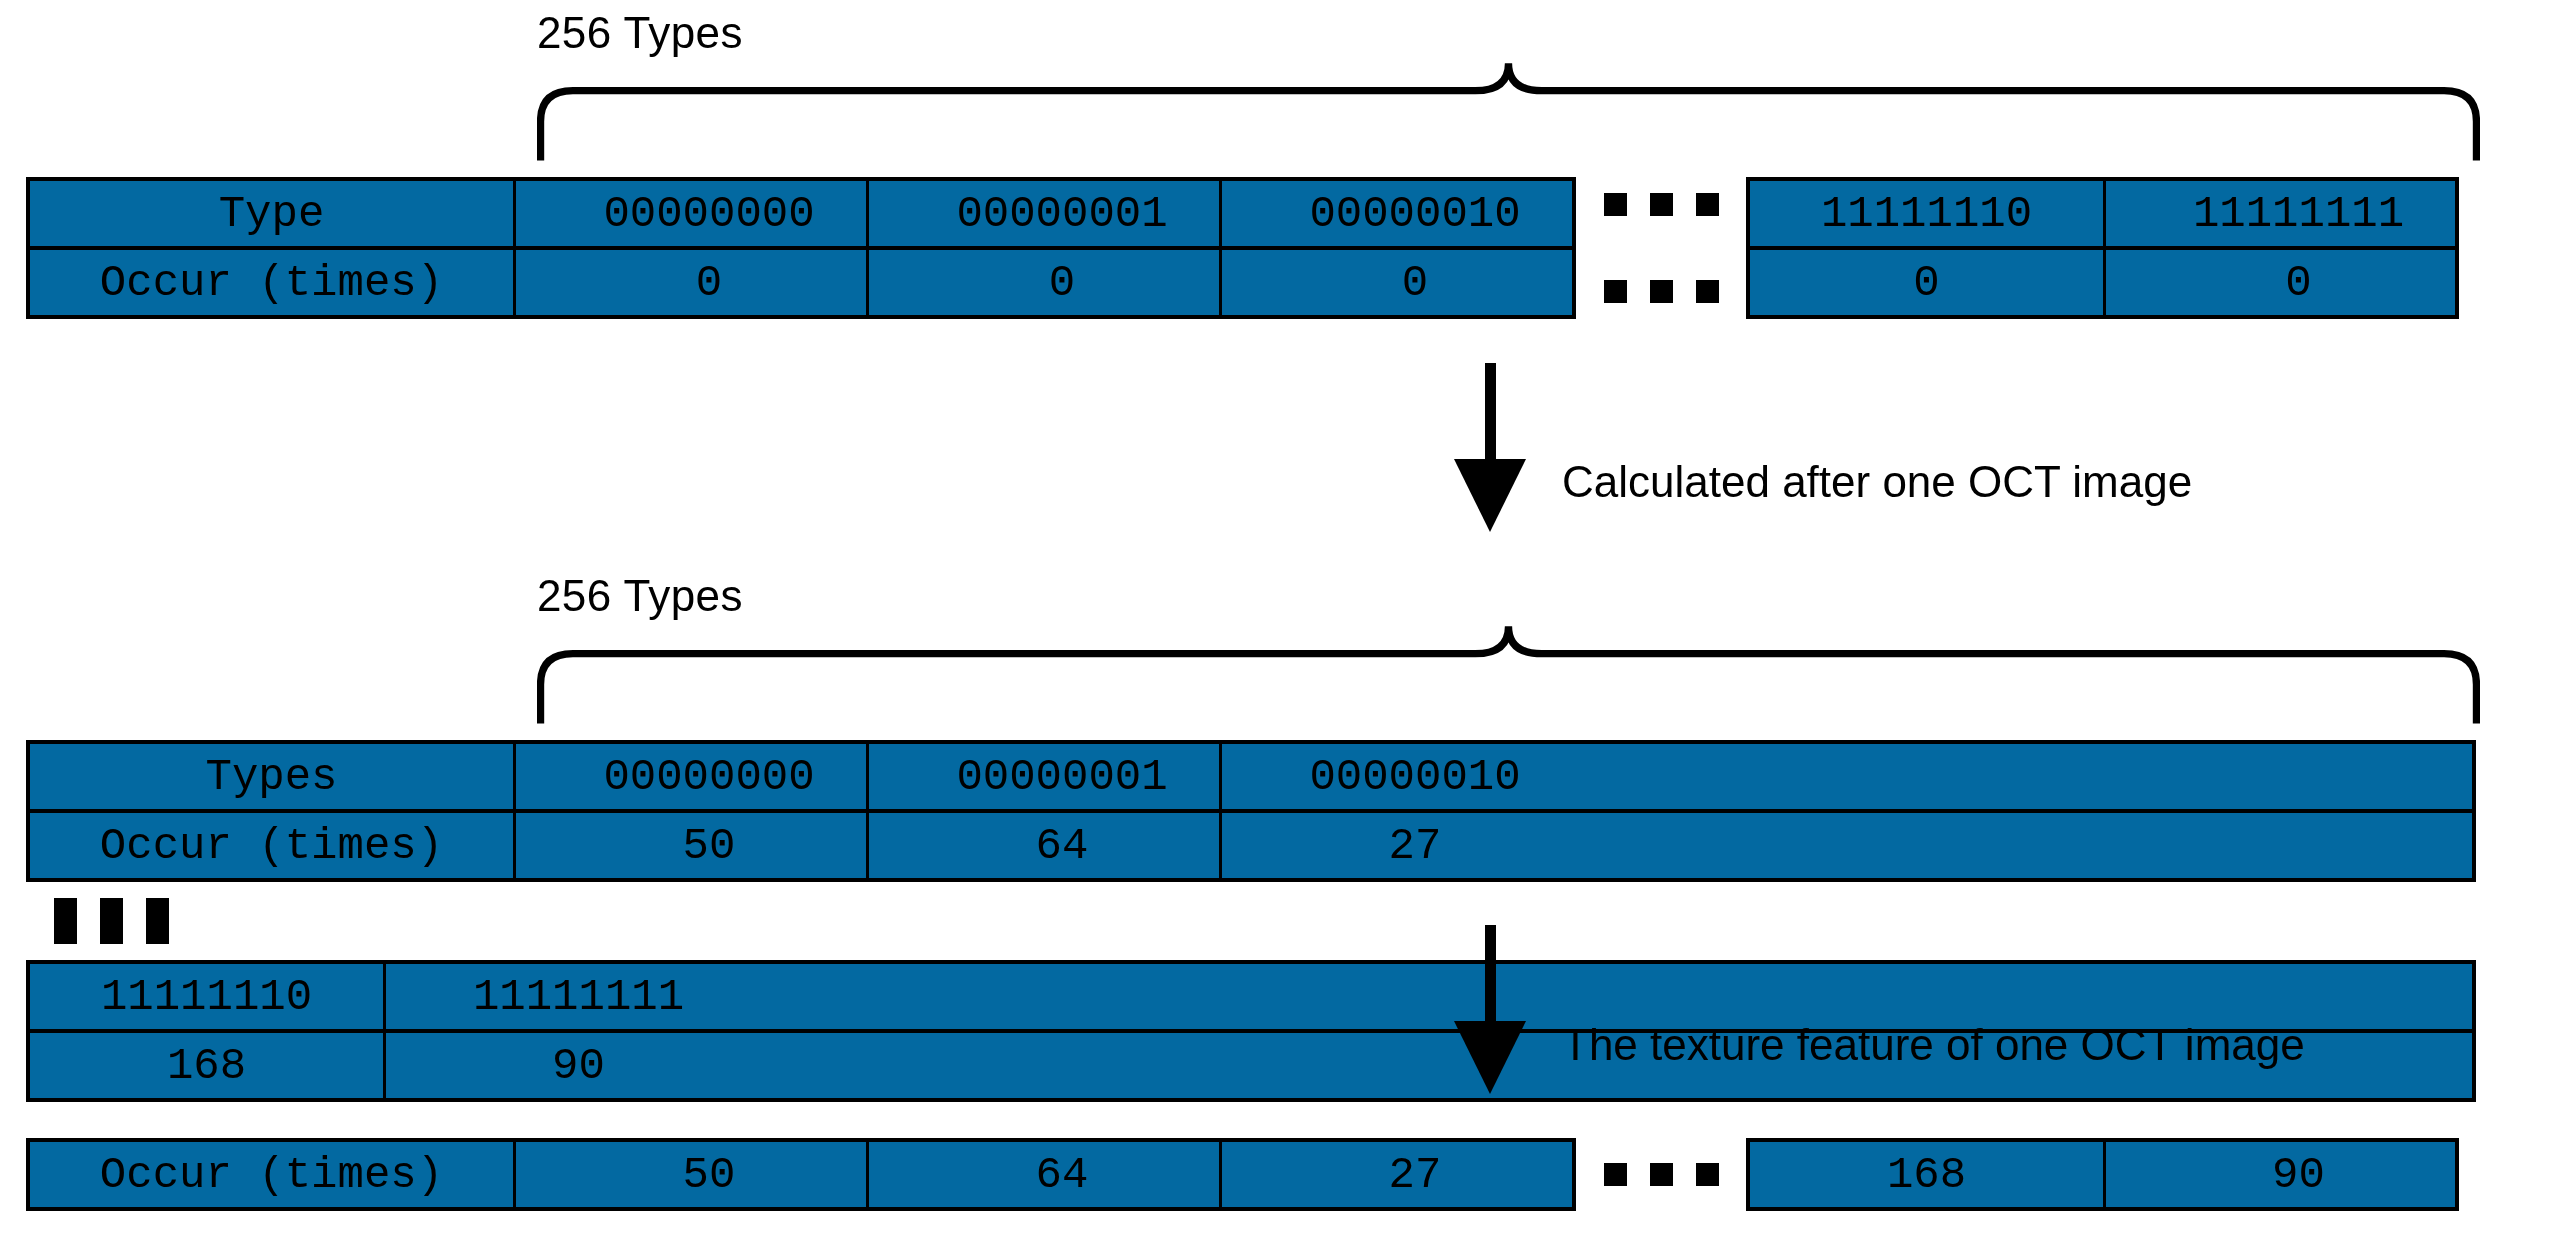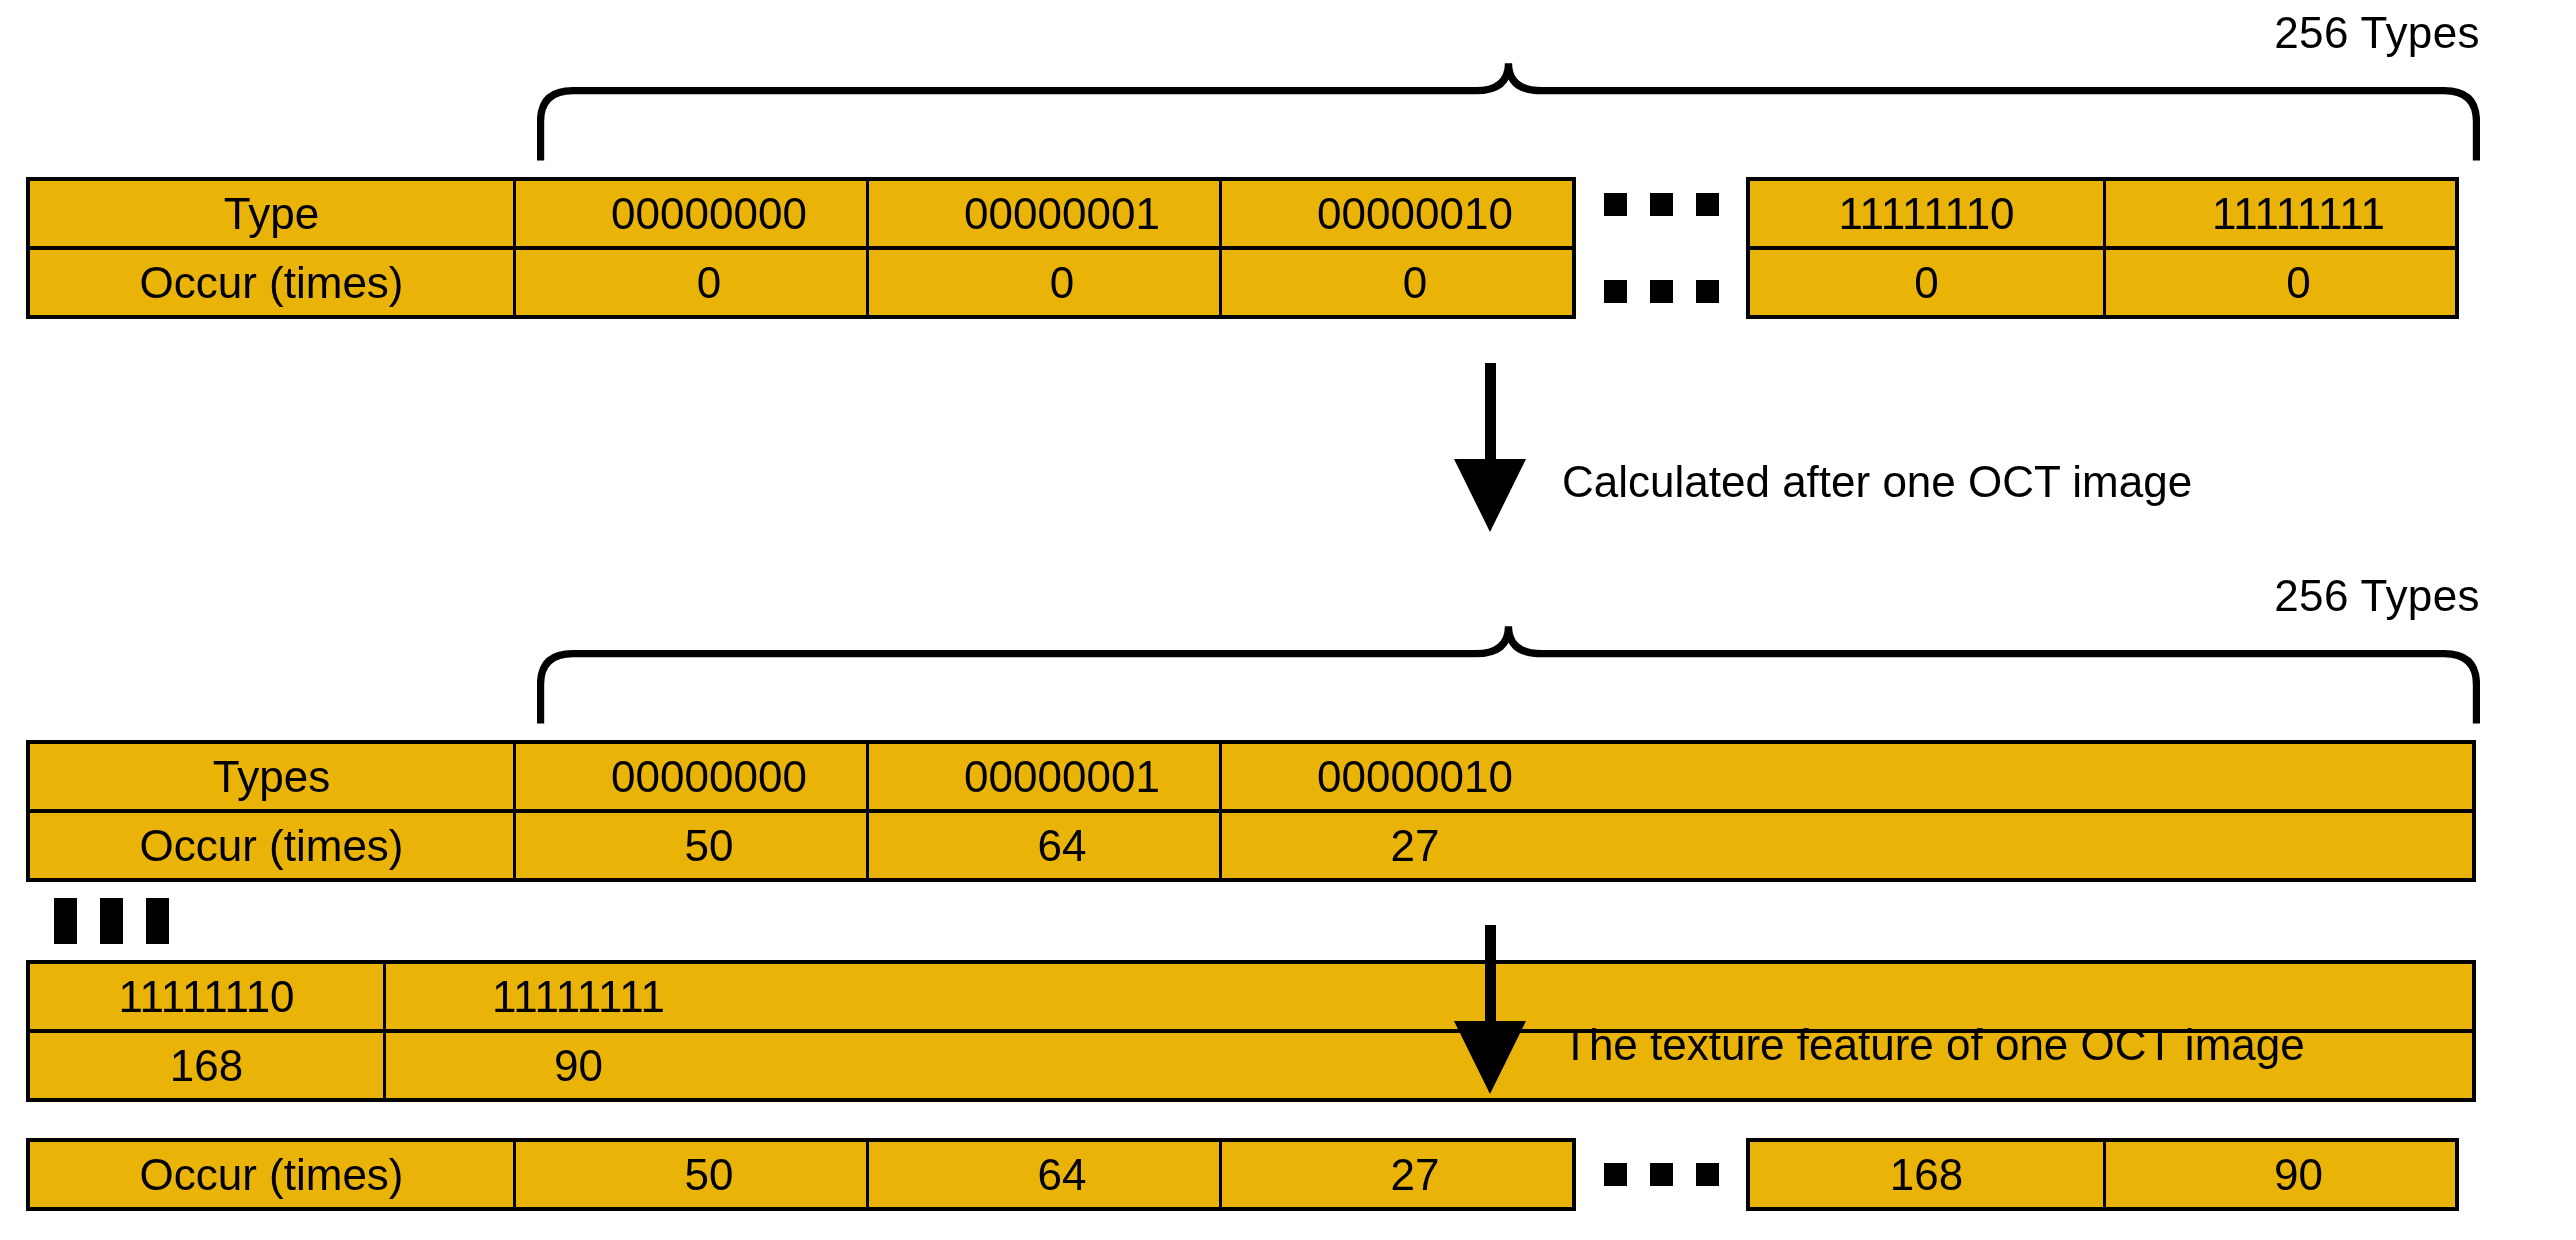--- a/index.html
+++ b/index.html
@@ -15,40 +15,41 @@
     font-family: "Liberation Sans", sans-serif;
     color: #000000;
     overflow: hidden;
   }
 
   
   .brace-group { position: absolute; }
   .brace-label {
     position: absolute;
     width: 100%;
-    text-align: right;
+    text-align: left;
     font-size: 44px;
     line-height: 1;
     letter-spacing: 0.4px;
     white-space: nowrap;
   }
   .brace-svg { position: absolute; left: 0; top: 0; display: block; }
 
   
   .tbl {
     position: absolute;
     display: flex;
     align-items: stretch;
   }
   .tbl-block {
     display: flex;
     flex-direction: column;
     border: 4px solid #000;
     box-sizing: border-box;
-    background: #eab308;
+    background: #0369a1;
+    font-family: Liberation Mono, monospace;
   }
   .trow {
     display: flex;
     align-items: stretch;
   }
   .trow + .trow { border-top: 4px solid #000; }
   .cell {
     box-sizing: border-box;
     display: flex;
     align-items: center;

